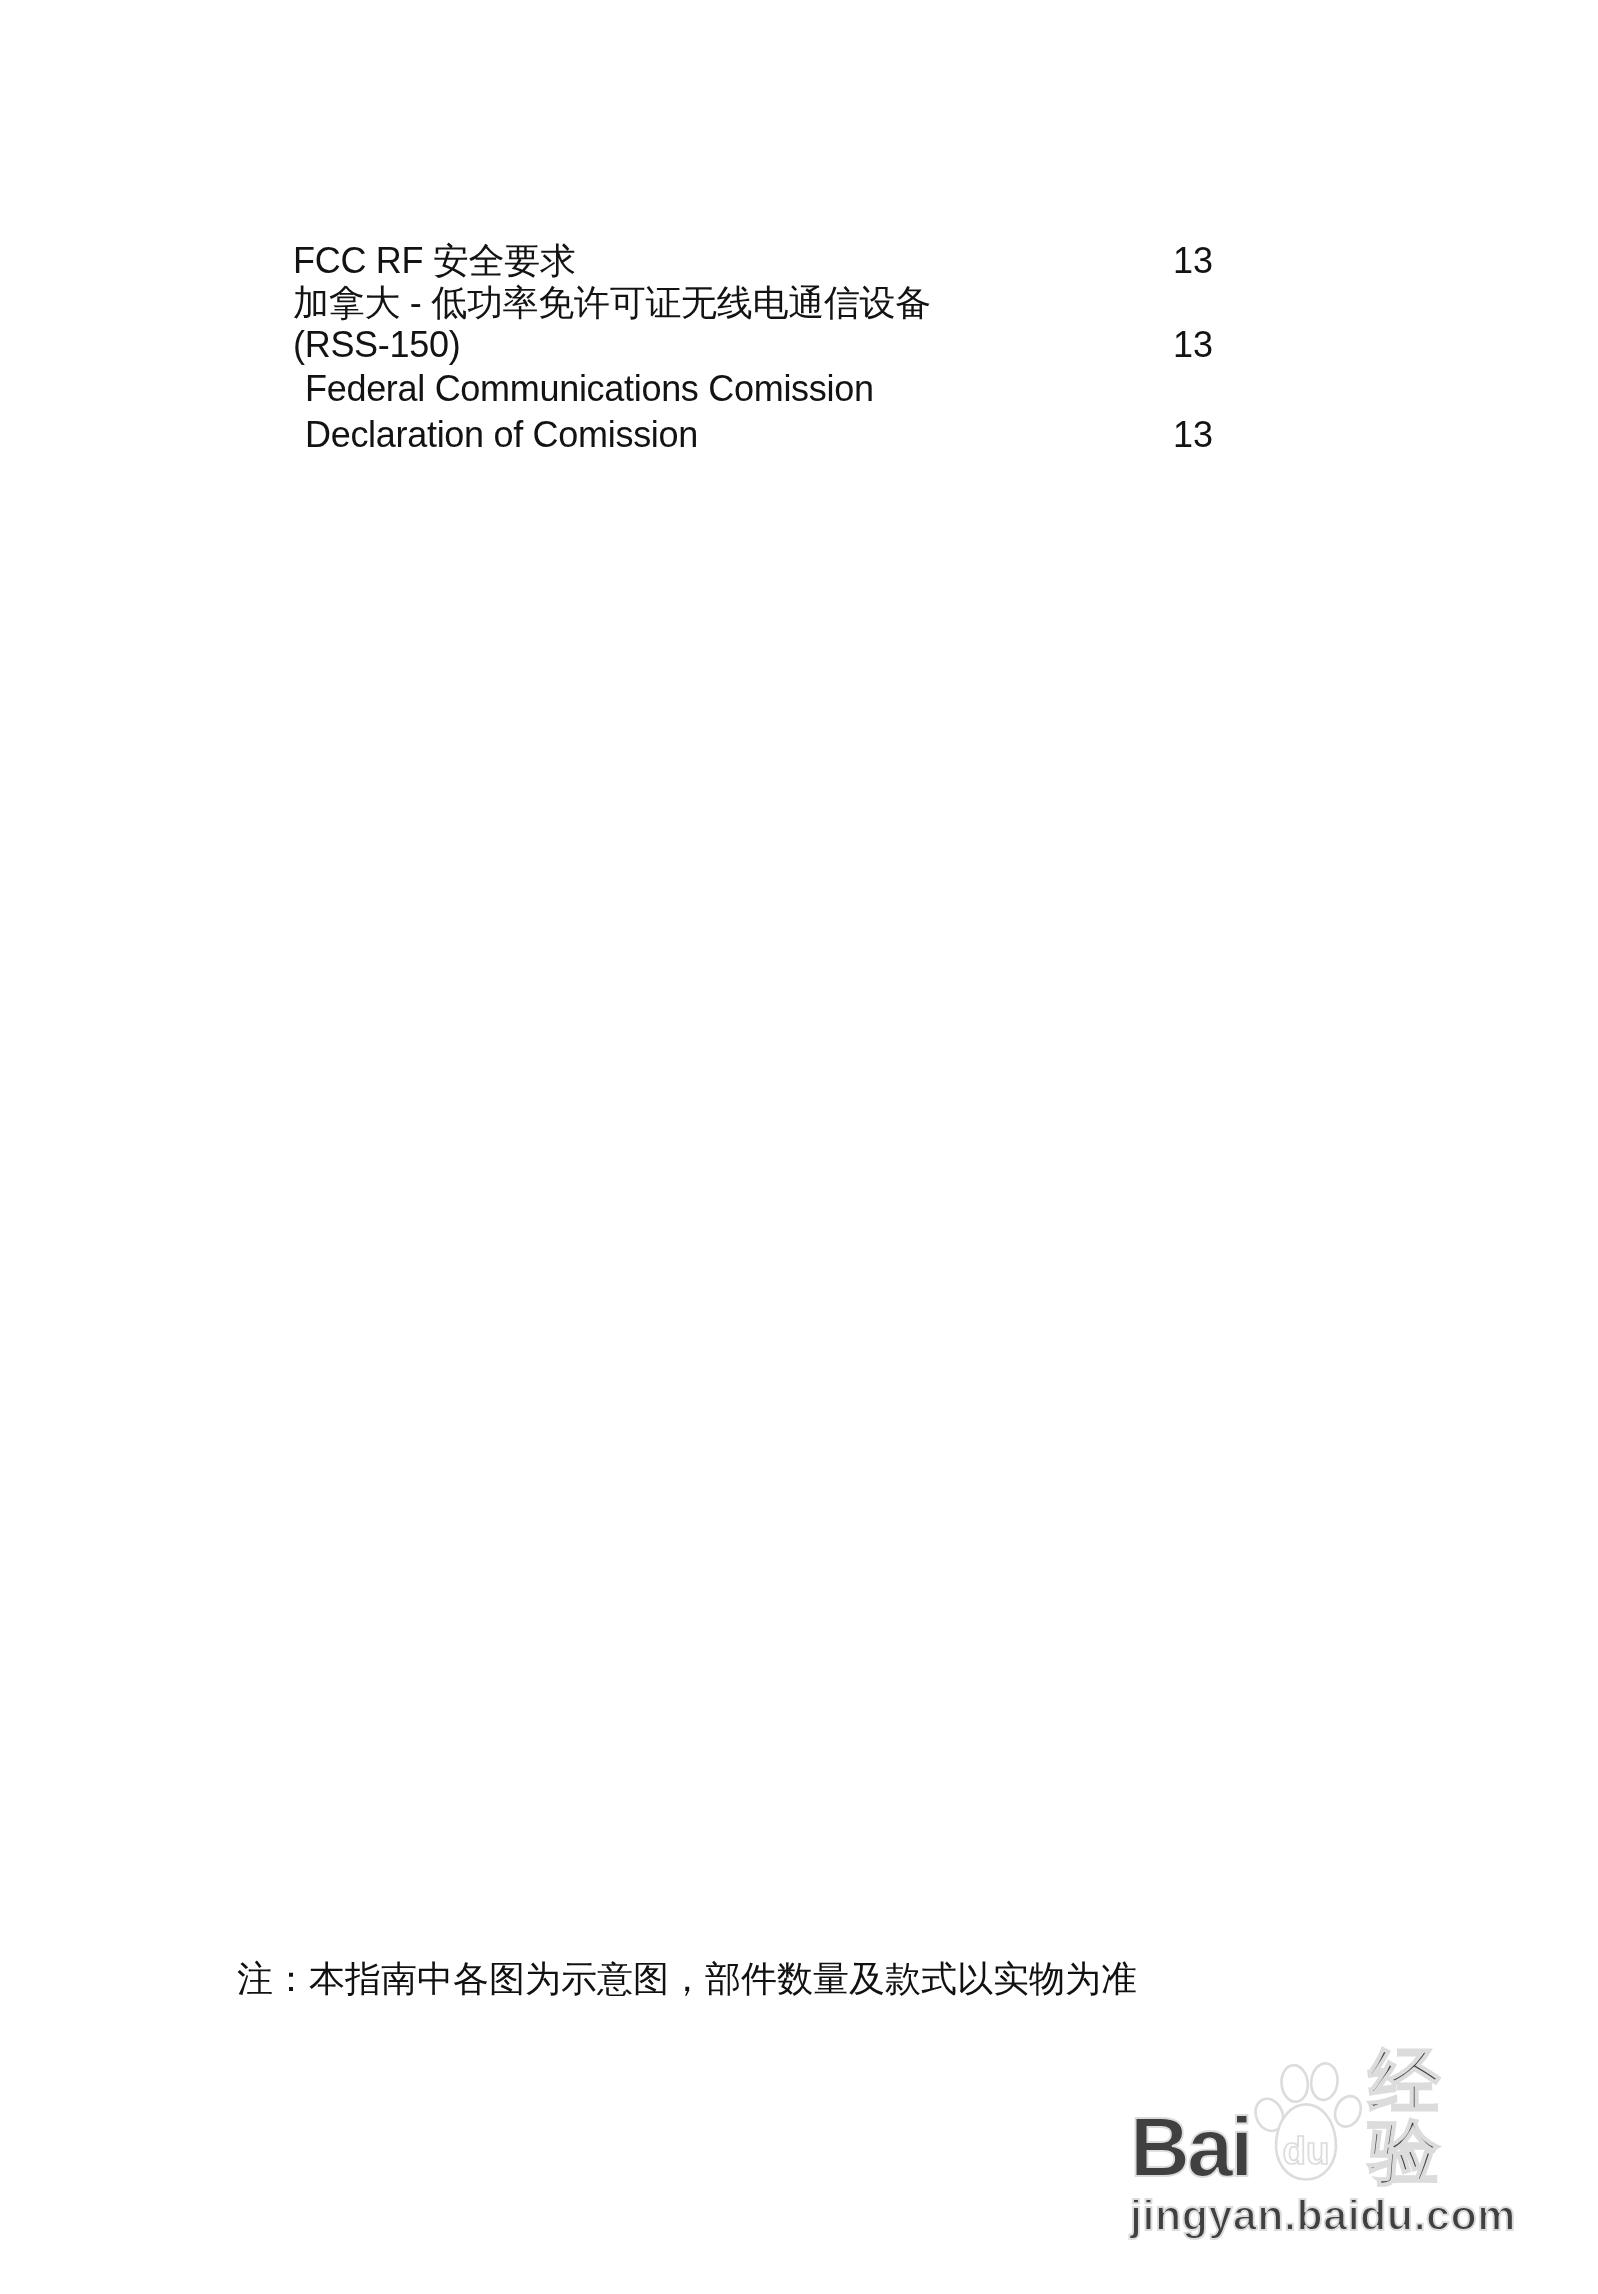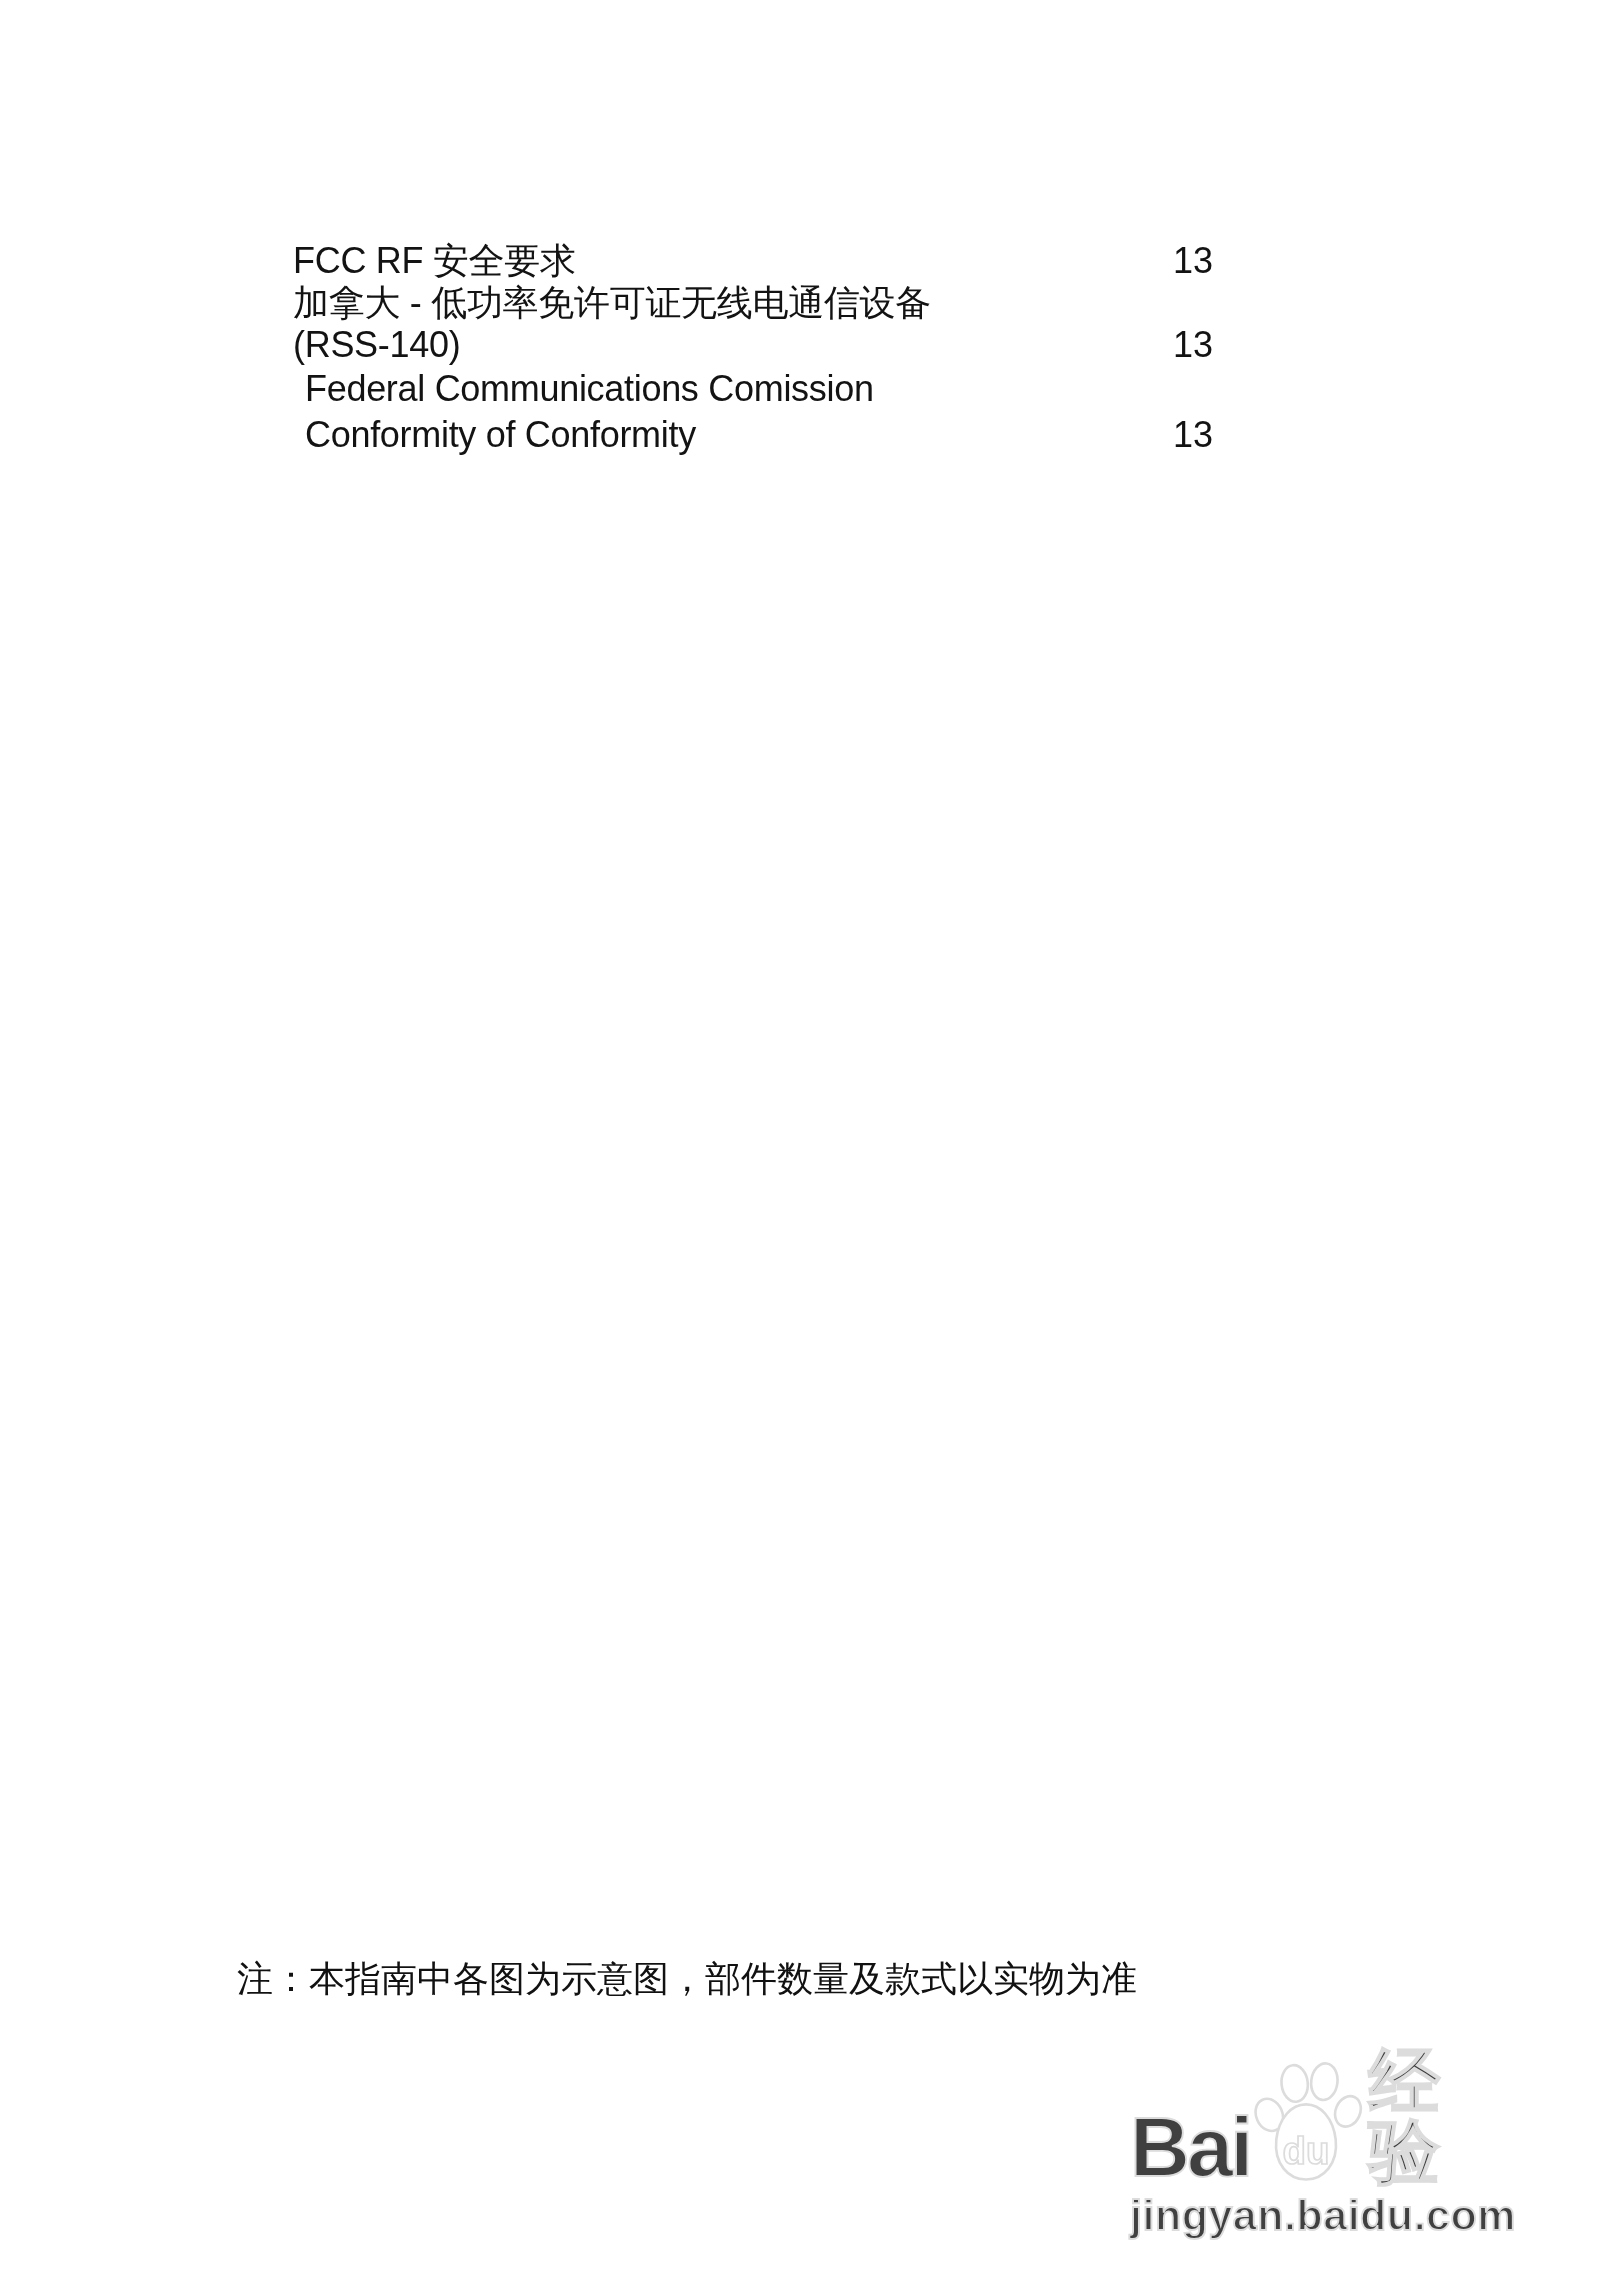--- a/index.html
+++ b/index.html
@@ -109,29 +109,29 @@
     <div class="toc-row">
       <div class="toc-label">
         <div class="toc-line">FCC RF 安全要求</div>
       </div>
       <div class="toc-page">13</div>
     </div>
 
     <div class="toc-row">
       <div class="toc-label">
         <div class="toc-line">加拿大 - 低功率免许可证无线电通信设备</div>
-        <div class="toc-line">(RSS-140)</div>
+        <div class="toc-line">(RSS-150)</div>
       </div>
       <div class="toc-page">13</div>
     </div>
 
     <div class="toc-row en">
       <div class="toc-label">
         <div class="toc-line">Federal Communications Comission</div>
-        <div class="toc-line">Conformity of Conformity</div>
+        <div class="toc-line">Declaration of Comission</div>
       </div>
       <div class="toc-page">13</div>
     </div>
 
   </div>
 
   <div class="note">注：本指南中各图为示意图，部件数量及款式以实物为准</div>
 
   <div class="watermark">
     <div class="wm-row1">

